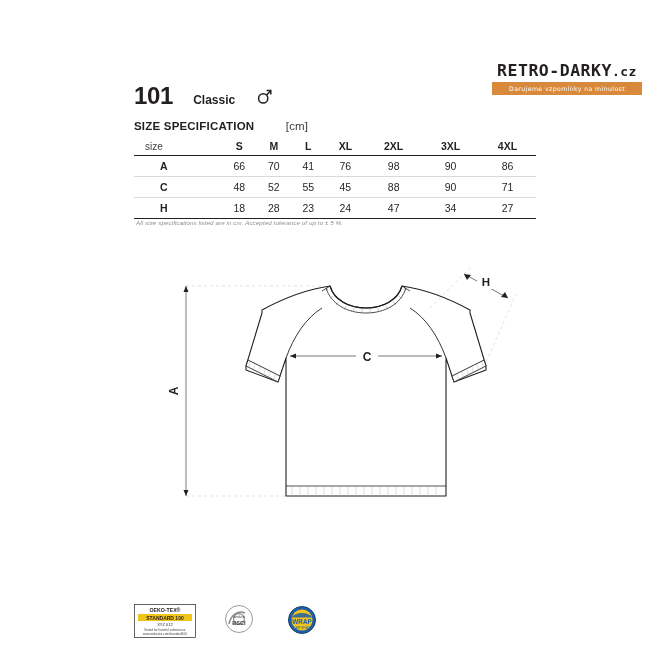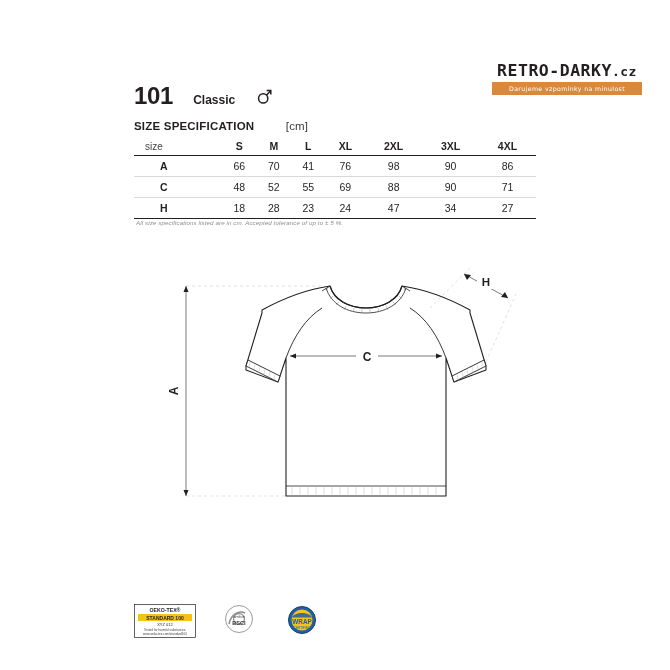--- a/index.html
+++ b/index.html
@@ -210,21 +210,21 @@
         <td>76</td>
         <td>98</td>
         <td>90</td>
         <td>86</td>
       </tr>
       <tr>
         <td class="rowlabel">C</td>
         <td>48</td>
         <td>52</td>
         <td>55</td>
-        <td>69</td>
+        <td>45</td>
         <td>88</td>
         <td>90</td>
         <td>71</td>
       </tr>
       <tr>
         <td class="rowlabel">H</td>
         <td>18</td>
         <td>28</td>
         <td>23</td>
         <td>24</td>

